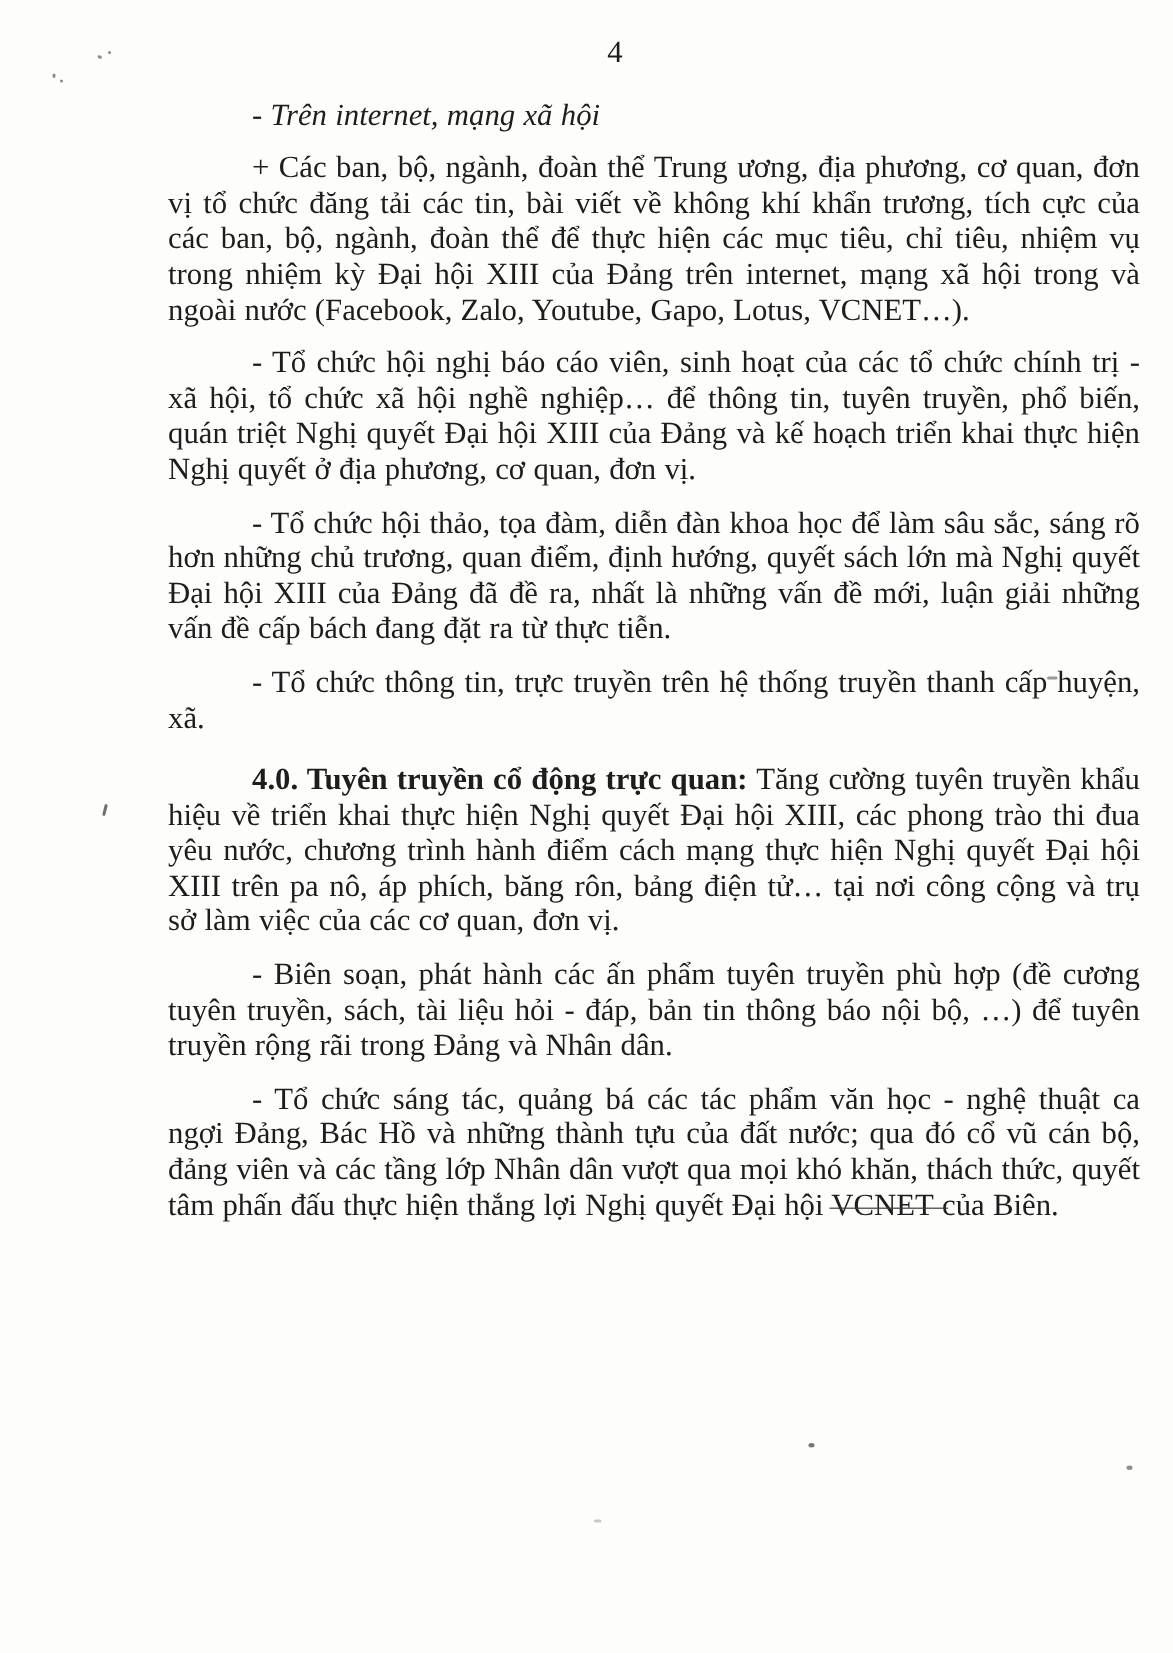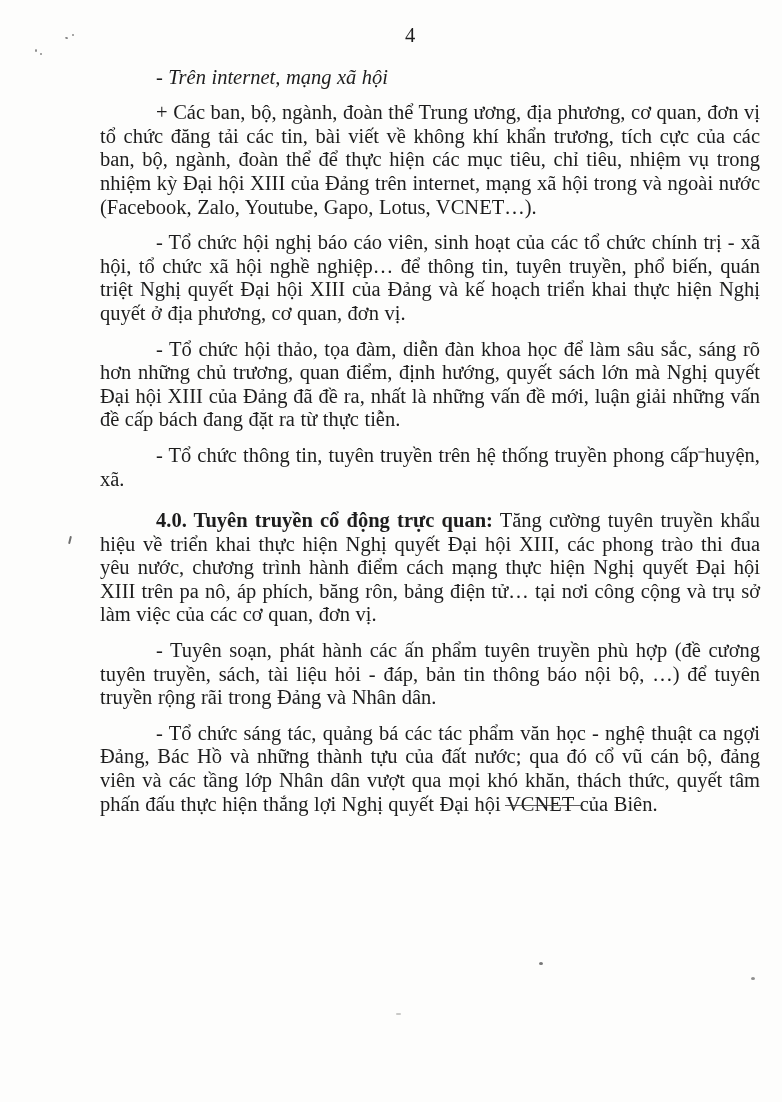--- a/index.html
+++ b/index.html
@@ -16,21 +16,21 @@
     left:96px;top:24px;
     width:664px;
   }
   .page-number{
     width:628px;
     text-align:center;
     font-size:20.5px;
     line-height:23.6px;
   }
   .blk{
-    margin:12px 0 0 4px;
+    margin:12px 0 0 16px;
     font-size:20.5px;
     line-height:23.6px;
     text-indent:56px;
     text-align:justify;
     word-spacing:0.4px;
   }
   .gap-lg{margin-top:18px;}
   .italic{font-style:italic;text-align:left;}
   .bold{font-weight:bold;}
   .struck{position:relative;}
@@ -81,23 +81,23 @@
     <p class="blk italic gap-lg">- Trên internet, mạng xã hội</p>
 
     <p class="blk">+ Các ban, bộ, ngành, đoàn thể Trung ương, địa phương, cơ quan, đơn vị tổ chức đăng tải các tin, bài viết về không khí khẩn trương, tích cực của các ban, bộ, ngành, đoàn thể để thực hiện các mục tiêu, chỉ tiêu, nhiệm vụ trong nhiệm kỳ Đại hội XIII của Đảng trên internet, mạng xã hội trong và ngoài nước (Facebook, Zalo, Youtube, Gapo, Lotus, VCNET…).</p>
 
 
 
     <p class="blk">- Tổ chức hội nghị báo cáo viên, sinh hoạt của các tổ chức chính trị - xã hội, tổ chức xã hội nghề nghiệp… để thông tin, tuyên truyền, phổ biến, quán triệt Nghị quyết Đại hội XIII của Đảng và kế hoạch triển khai thực hiện Nghị quyết ở địa phương, cơ quan, đơn vị.</p>
 
     <p class="blk">- Tổ chức hội thảo, tọa đàm, diễn đàn khoa học để làm sâu sắc, sáng rõ hơn những chủ trương, quan điểm, định hướng, quyết sách lớn mà Nghị quyết Đại hội XIII của Đảng đã đề ra, nhất là những vấn đề mới, luận giải những vấn đề cấp bách đang đặt ra từ thực tiễn.</p>
 
-    <p class="blk">- Tổ chức thông tin, tuyên truyền trên hệ thống truyền phong cấp huyện, xã.</p>
+    <p class="blk">- Tổ chức thông tin, trực truyền trên hệ thống truyền thanh cấp huyện, xã.</p>
 
     <p class="blk gap-lg"><span class="bold">4.0. Tuyên truyền cổ động trực quan:</span><span> Tăng cường tuyên truyền khẩu hiệu về triển khai thực hiện Nghị quyết Đại hội XIII, các phong trào thi đua yêu nước, chương trình hành điểm cách mạng thực hiện Nghị quyết Đại hội XIII trên pa nô, áp phích, băng rôn, bảng điện tử… tại nơi công cộng và trụ sở làm việc của các cơ quan, đơn vị.</span></p>
 
 
-    <p class="blk">- Tuyên soạn, phát hành các ấn phẩm tuyên truyền phù hợp (đề cương tuyên truyền, sách, tài liệu hỏi - đáp, bản tin thông báo nội bộ, …) để tuyên truyền rộng rãi trong Đảng và Nhân dân.</p>
+    <p class="blk">- Biên soạn, phát hành các ấn phẩm tuyên truyền phù hợp (đề cương tuyên truyền, sách, tài liệu hỏi - đáp, bản tin thông báo nội bộ, …) để tuyên truyền rộng rãi trong Đảng và Nhân dân.</p>
 
     <p class="blk"><span>- Tổ chức sáng tác, quảng bá các tác phẩm văn học - nghệ thuật ca ngợi Đảng, Bác Hồ và những thành tựu của đất nước; qua đó cổ vũ cán bộ, đảng viên và các tầng lớp Nhân dân vượt qua mọi khó khăn, thách thức, quyết tâm phấn đấu thực hiện thắng lợi Nghị quyết Đại hội </span><span class="struck">VCNET</span><span> của Biên.</span></p>
 
   </div>
 </div>
 
 </body></html>

